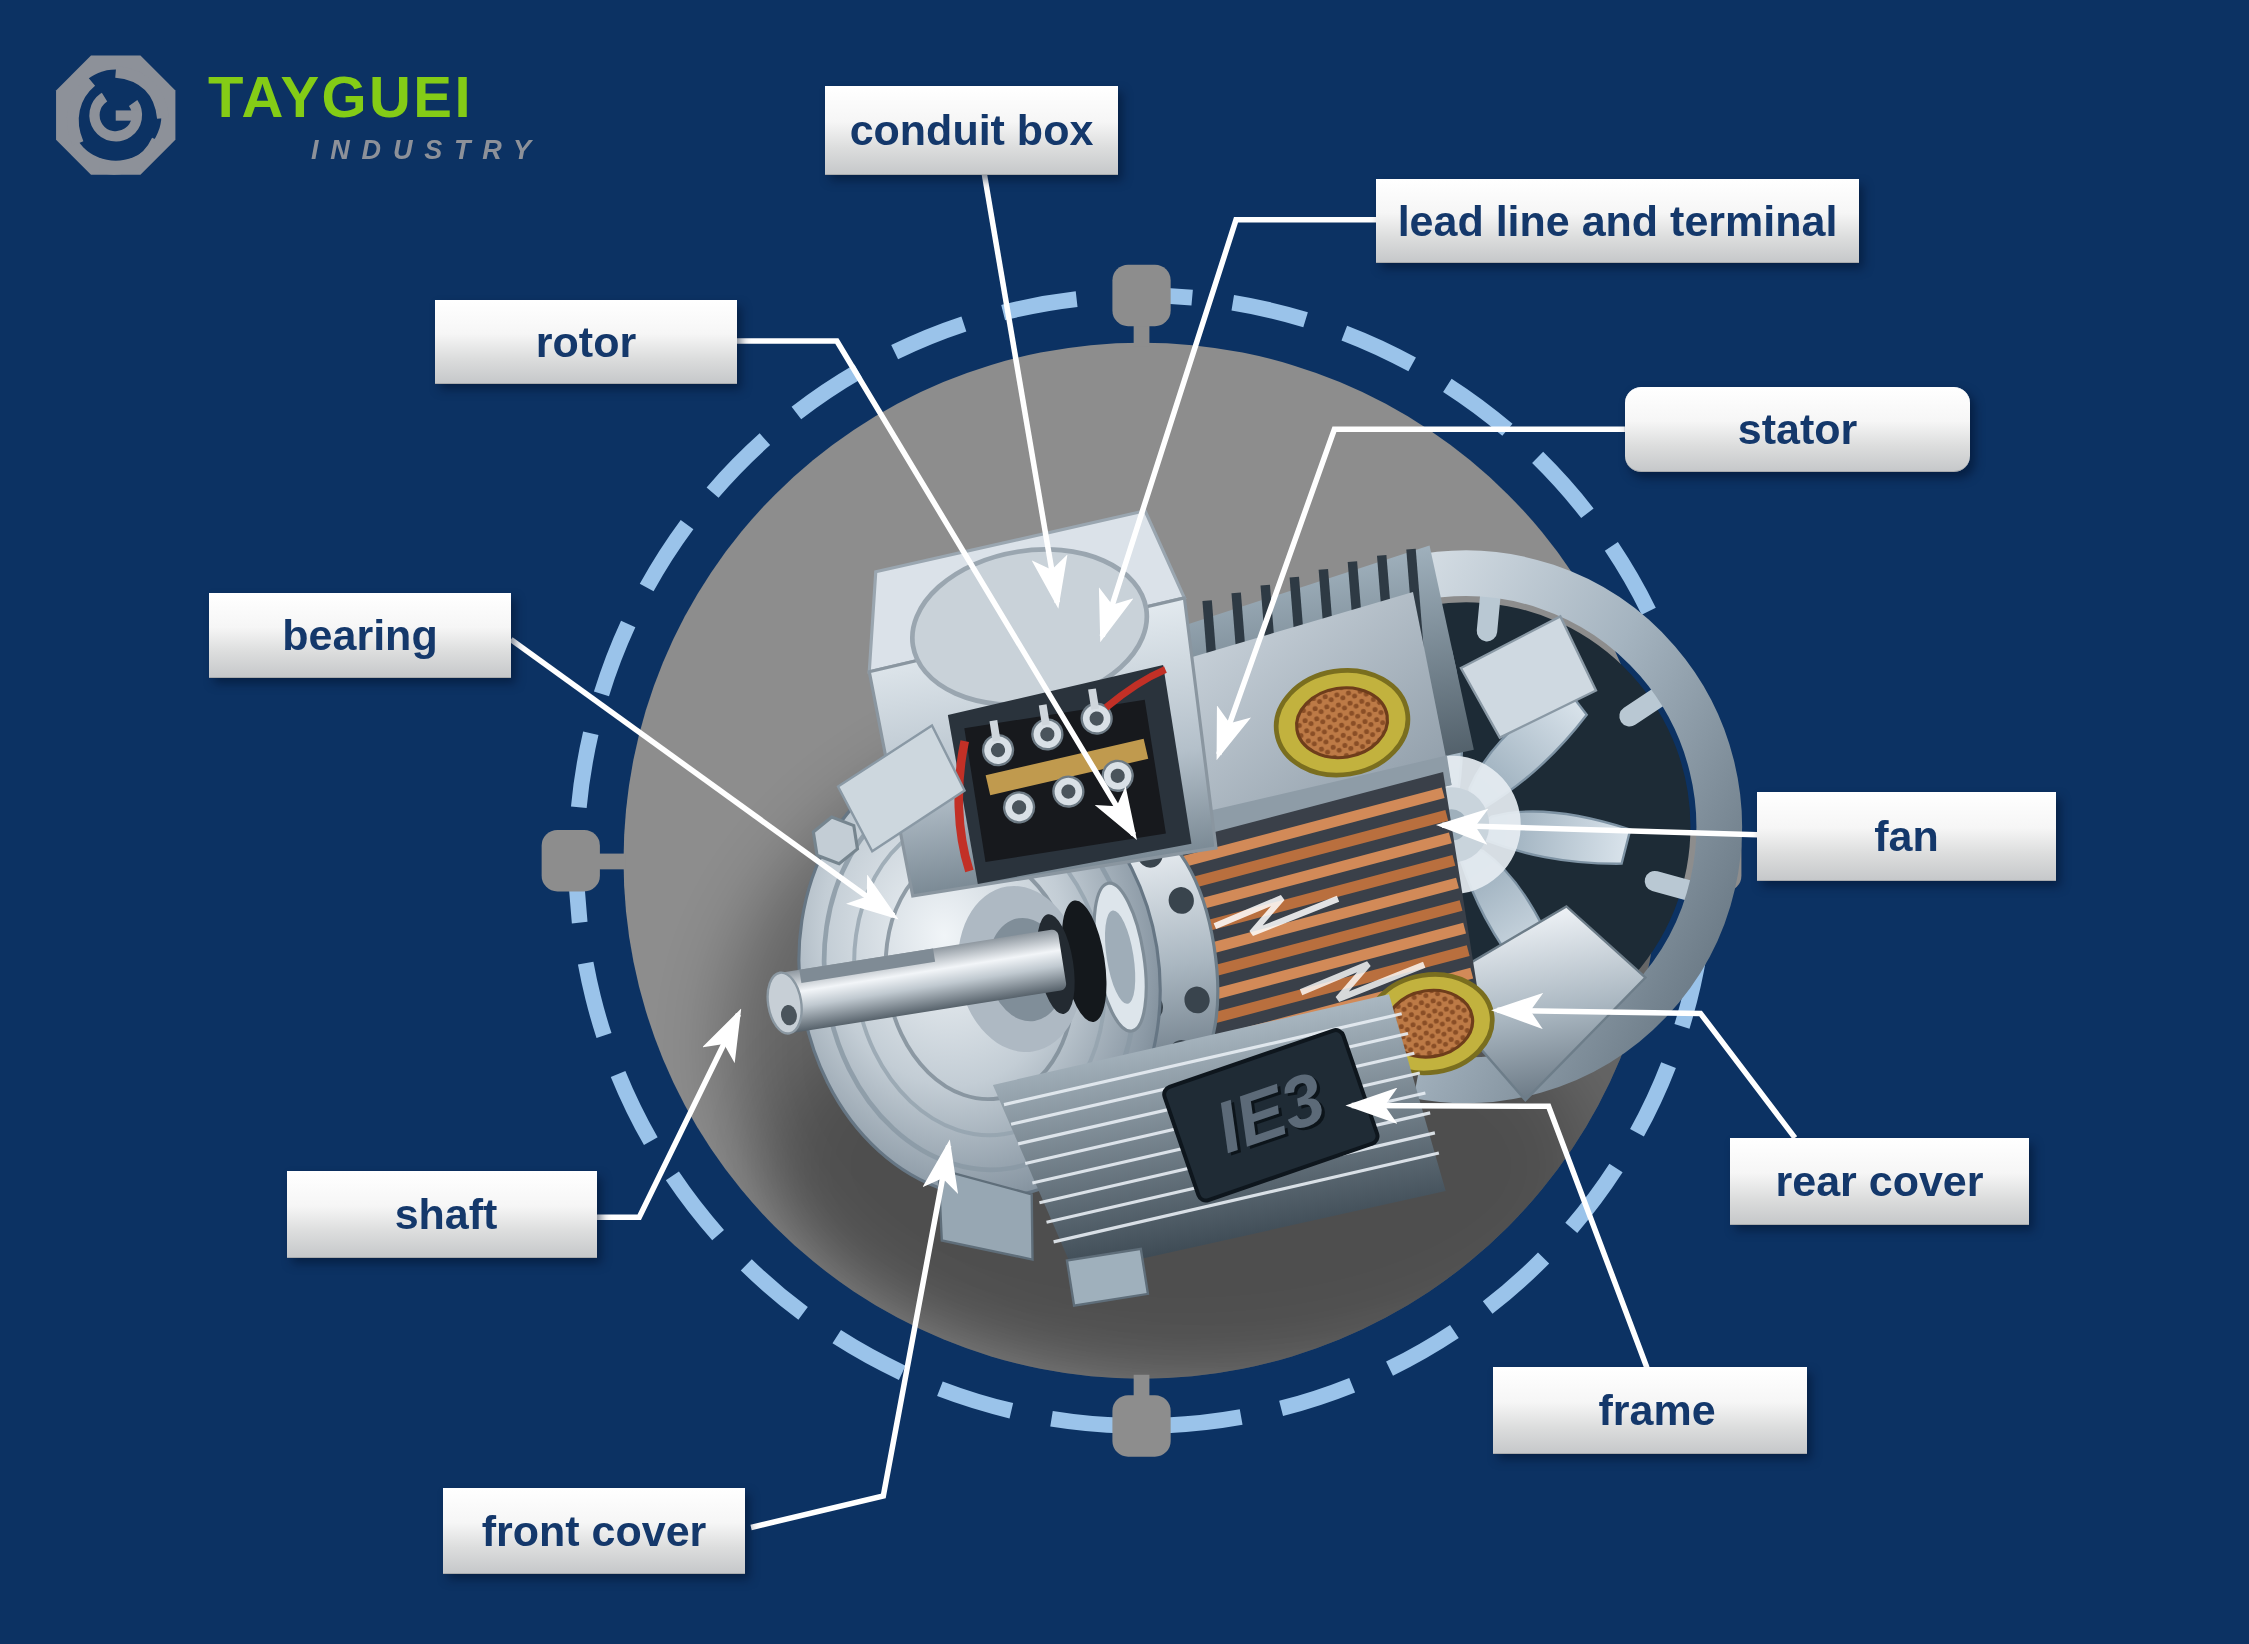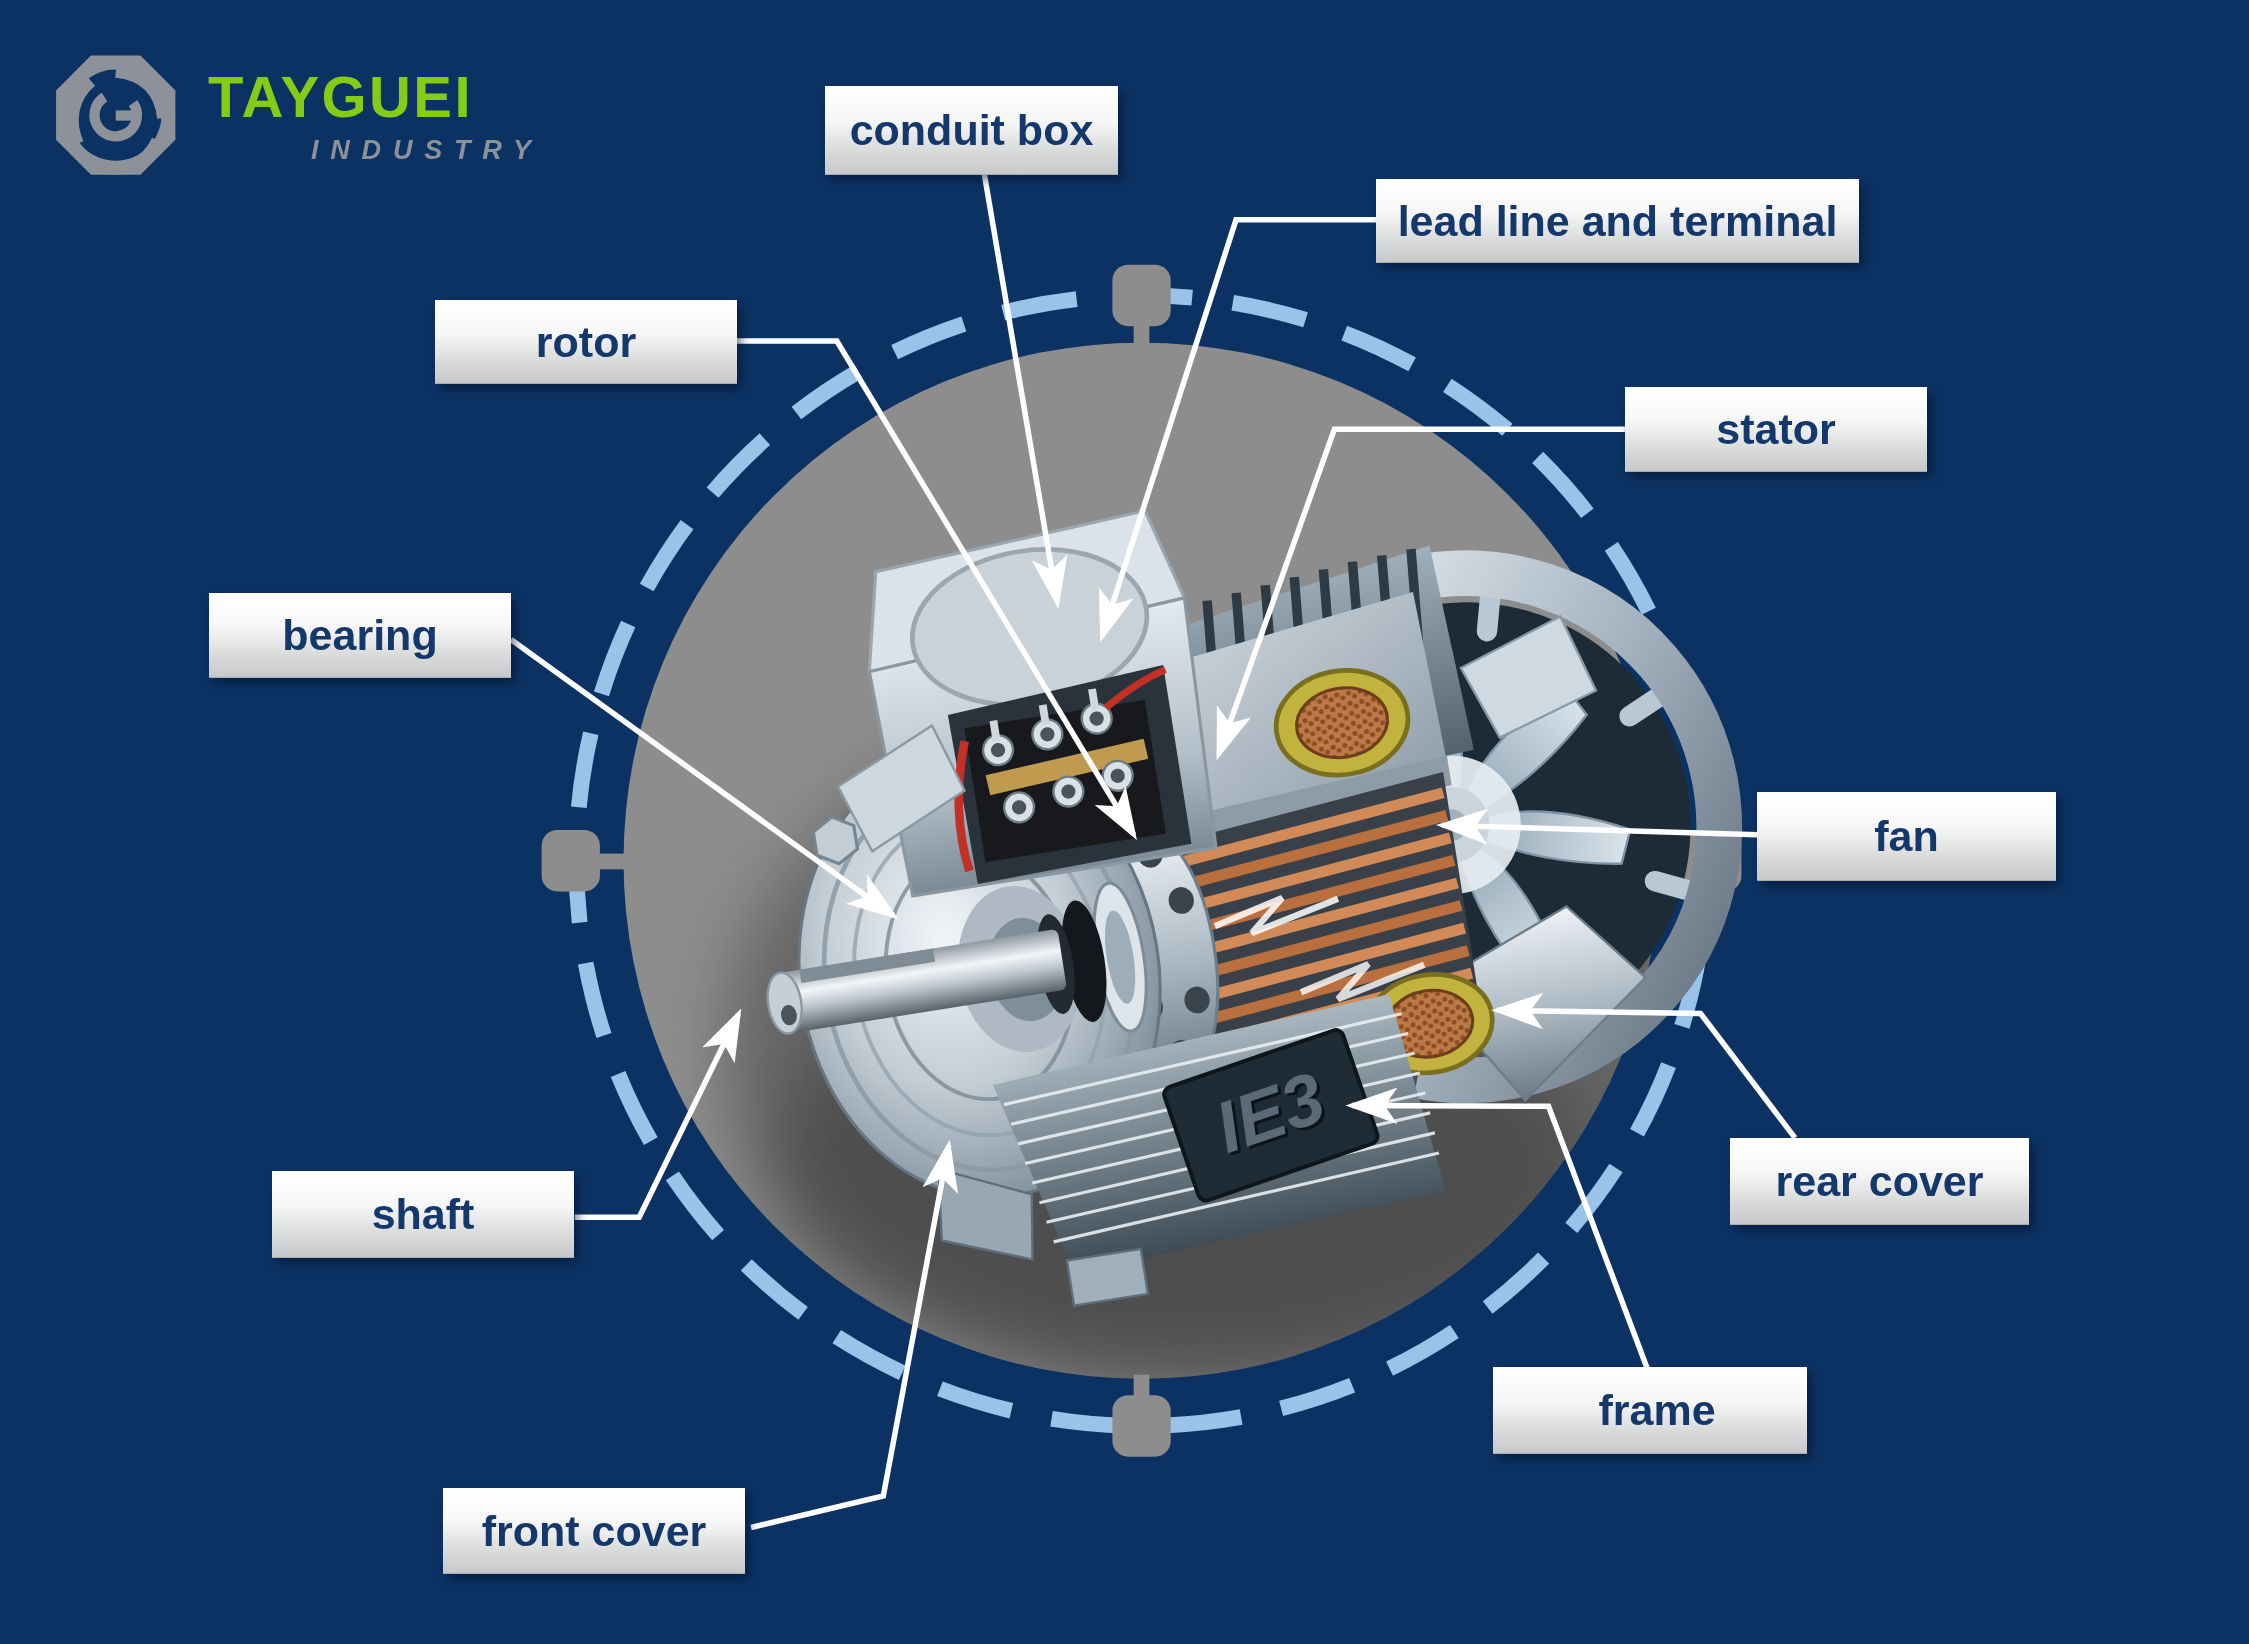--- a/index.html
+++ b/index.html
@@ -23,24 +23,24 @@
     position:absolute;display:flex;align-items:center;justify-content:center;
     background:linear-gradient(180deg,#ffffff 0%,#f6f6f6 40%,#dcdddd 70%,#c6c8ca 100%);
     box-shadow:4.7px 5.5px 9.4px rgba(2,16,42,.55);
     border-top:1.6px solid #ffffff;border-bottom:1.6px solid #a9abad;
     color:#14386b;font-weight:bold;font-size:43px;letter-spacing:0px;
     white-space:nowrap;
   }
   .lb-conduit{left:825px;top:86px;width:293px;height:87px;}
   .lb-lead   {left:1376px;top:179px;width:483px;height:82px;}
   .lb-rotor  {left:435px; top:300px;width:302px;height:82px;}
-  .lb-stator {left:1625px;top:387px;width:302px;height:83px;}
+  .lb-stator {left:1625px;top:387px;width:345px;height:83px;border-radius:16px;}
   .lb-bearing{left:209px; top:593px;width:302px;height:83px;}
   .lb-fan    {left:1757px;top:792px;width:299px;height:87px;}
-  .lb-shaft  {left:272px; top:1171px;width:302px;height:85px;}
+  .lb-shaft  {left:287px; top:1171px;width:302px;height:85px;padding-left:8px;}
   .lb-rear   {left:1730px;top:1138px;width:299px;height:85px;}
   .lb-frame  {left:1493px;top:1367px;width:300px;height:85px;padding-left:14px;}
   .lb-front  {left:443px; top:1488px;width:302px;height:84px;}
 </style>
 </head>
 <body>
 
 <div id="stage">
 
 <svg id="scene" width="2250" height="1645" viewBox="0 0 2858 2089">

